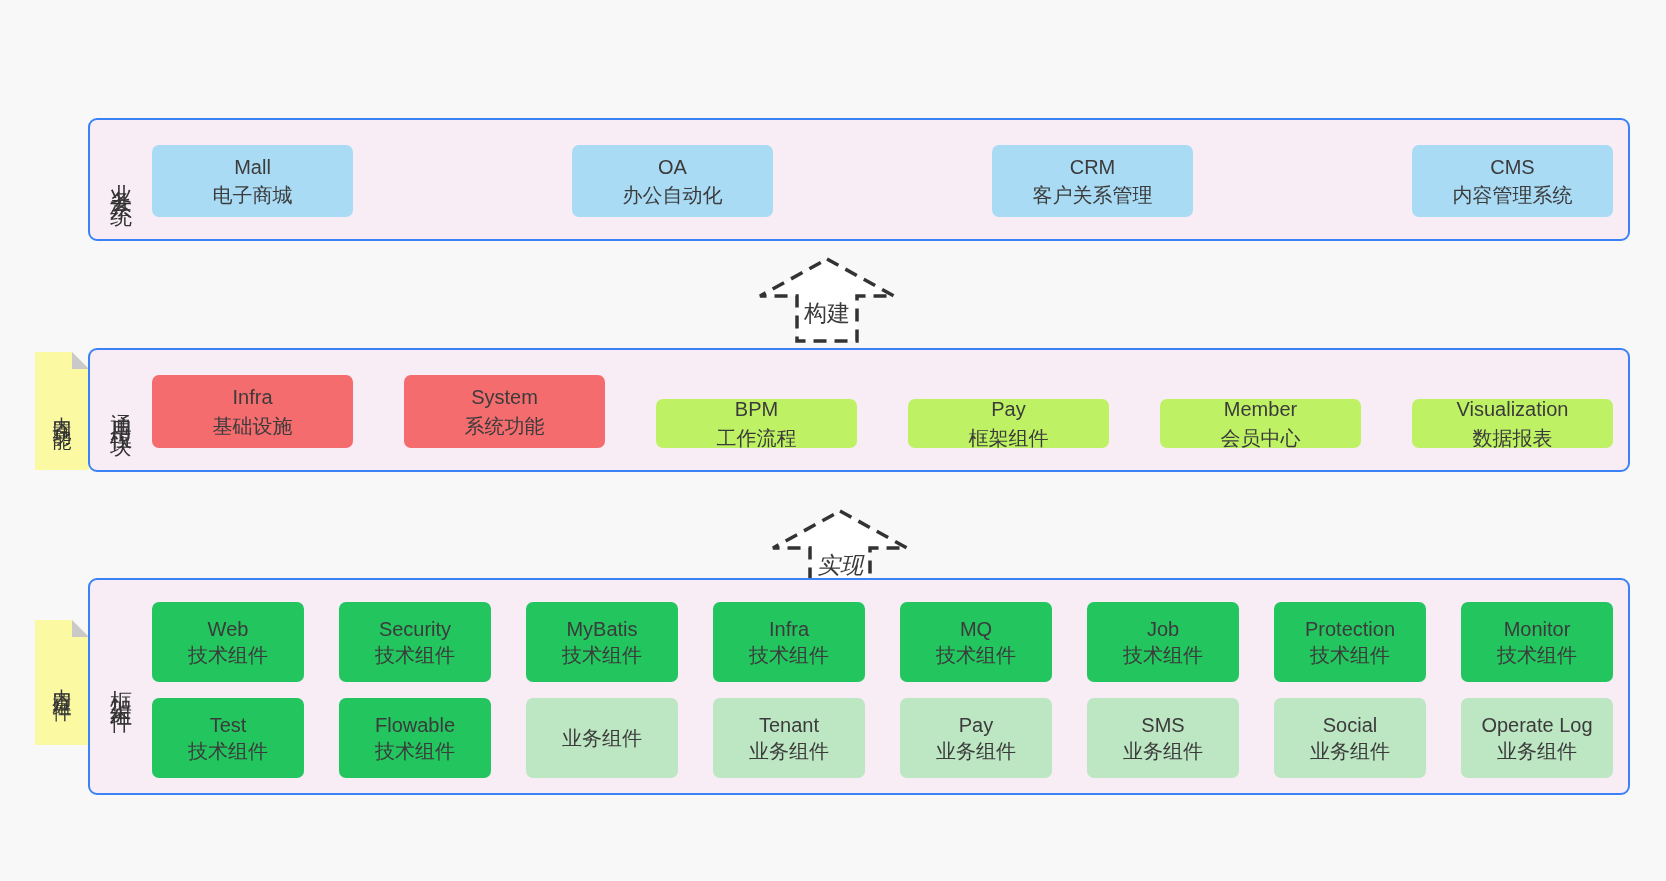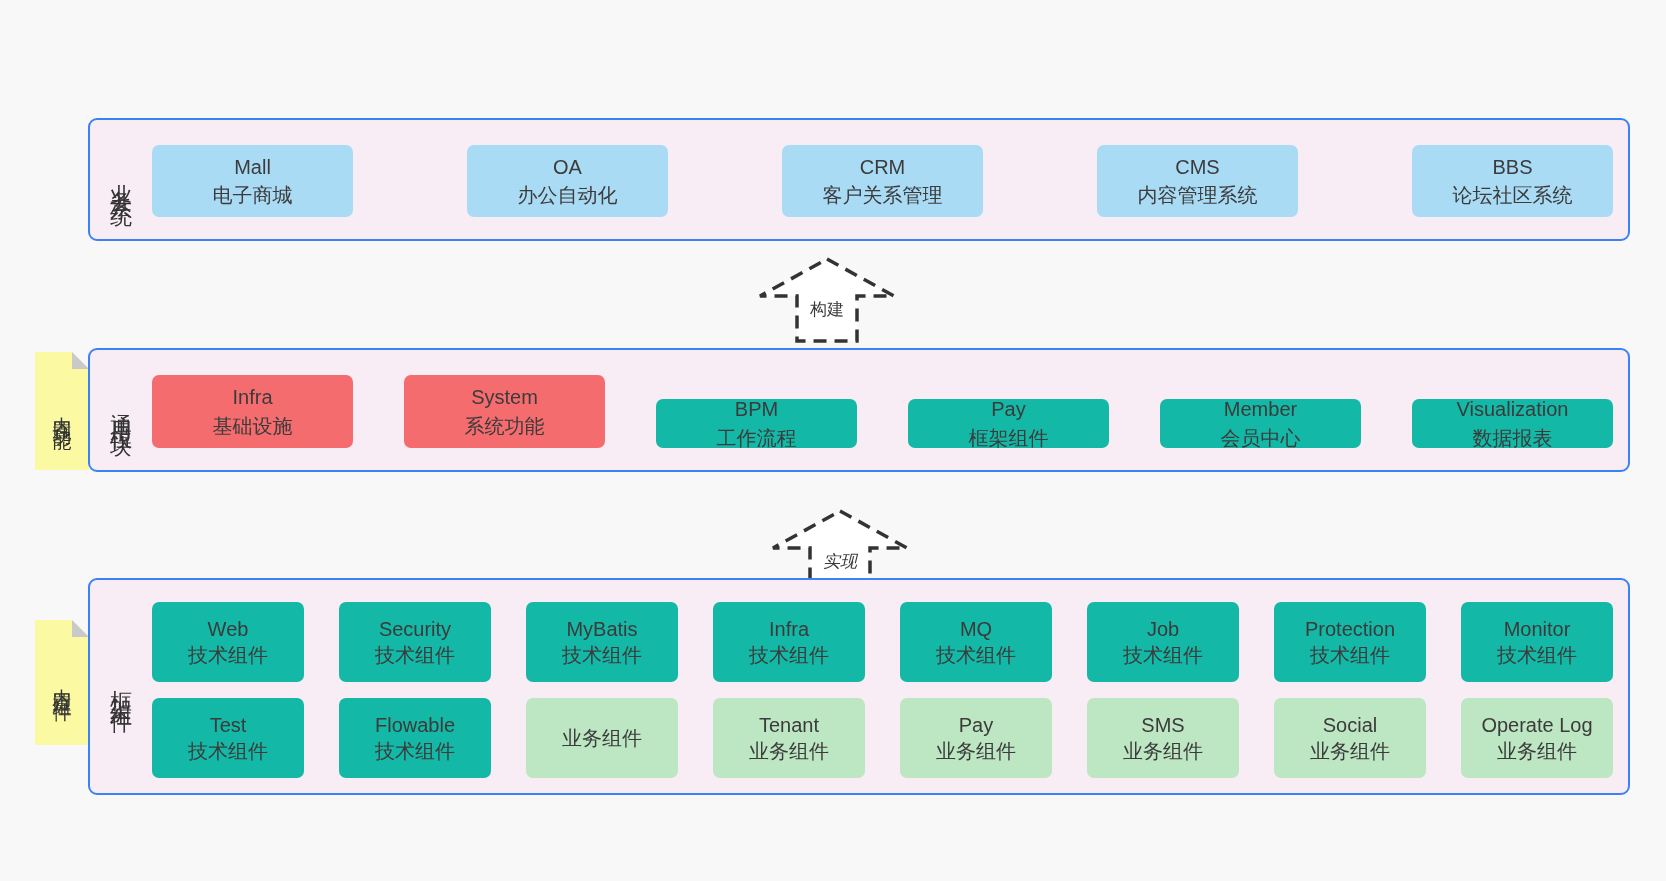--- a/index.html
+++ b/index.html
@@ -36,22 +36,22 @@
   .box{
     border-radius:7px;display:flex;flex-direction:column;
     justify-content:center;align-items:center;text-align:center;
     font-size:20px;line-height:1.42;color:#3b3b3b;padding:2px 6px;
     box-sizing:border-box;
   }
   .w6{width:201px;}
   .w8{width:152px;font-size:20px;line-height:1.32;}
   .b-blue{background:#a9dbf5;}
   .b-red{background:#f56c6f;}
-  .b-pink{background:#14b8a6;margin-top:24px;}
-  .b-green{background:#14b8a6;}
+  .b-pink{background:#bef264;margin-top:24px;}
+  .b-green{background:#22c55e;}
   .b-lgreen{background:#bde6c3;}
 
   .sticky{
     position:absolute;width:54px;background:#fbf9a1;
     display:flex;align-items:center;justify-content:center;
   }
   #sticky-modules{left:35px;top:352px;height:118px;}
   #sticky-components{left:35px;top:620px;height:125px;}
   .sticky::before{
     content:"";position:absolute;top:0;right:0;width:0;height:0;
@@ -65,21 +65,21 @@
     writing-mode:vertical-rl;text-orientation:upright;
     font-size:19px;letter-spacing:5px;color:#333;white-space:nowrap;
   }
 
   .arrow{position:absolute;width:140px;height:88px;}
   #arrow-build{left:757px;top:256px;}
   #arrow-implement{left:770px;top:508px;font-style:italic;}
   .arrow svg{display:block;width:140px;height:88px;}
   .arrow-label{
     position:absolute;left:50%;top:42px;transform:translateX(-50%);
-    background:#ffffff;padding:0 3px;font-size:17px;color:#3b3b3b;
+    background:#ffffff;padding:0 3px;font-size:23px;color:#3b3b3b;
     white-space:nowrap;
   }
 </style>
 </head>
 <body>
 
 <div class="panel" id="panel-business">
   <div class="panel-label">业务系统</div>
   <div class="boxes">
     <div class="box w6 b-blue">
@@ -90,24 +90,20 @@
       <span>OA</span>
       <span>办公自动化</span>
     </div>
     <div class="box w6 b-blue">
       <span>CRM</span>
       <span>客户关系管理</span>
     </div>
     <div class="box w6 b-blue">
       <span>CMS</span>
       <span>内容管理系统</span>
-    </div>
-    <div class="box w6 b-blue">
-      <span>BBS</span>
-      <span>论坛社区系统</span>
     </div>
   </div>
 </div>
 
 <div class="arrow" id="arrow-build">
   <svg viewBox="0 0 140 88" xmlns="http://www.w3.org/2000/svg">
     <polygon points="70,3 137,40 100,40 100,85 40,85 40,40 3,40" fill="#ffffff" stroke="#333333" stroke-width="3.5" stroke-dasharray="13 8"></polygon>
   </svg>
   <span class="arrow-label">构建</span>
 </div>

